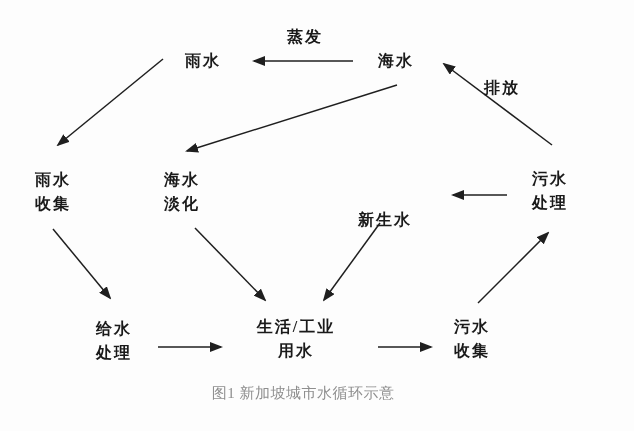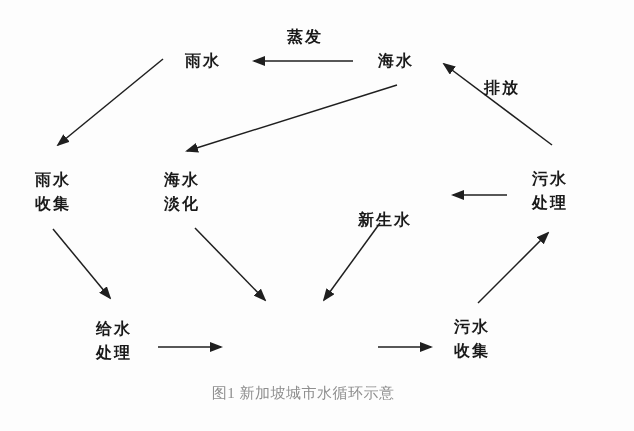--- a/index.html
+++ b/index.html
@@ -89,19 +89,21 @@
 淡化</div>
 
   <div class="node" style="left:385px; top:196px;margin-top:24px;">新生水</div>
 
   <div class="node" style="left:550px; top:191px;">污水
 处理</div>
 
   <div class="node" style="left:114px; top:341px;">给水
 处理</div>
 
+  <div class="node" style="left:296px; top:339px;">生活/工业
+用水</div>
 
   <div class="node" style="left:472px; top:339px;">污水
 收集</div>
 
   <div class="caption">图1 新加坡城市水循环示意</div>
 
 </div>
 
 </body></html>

